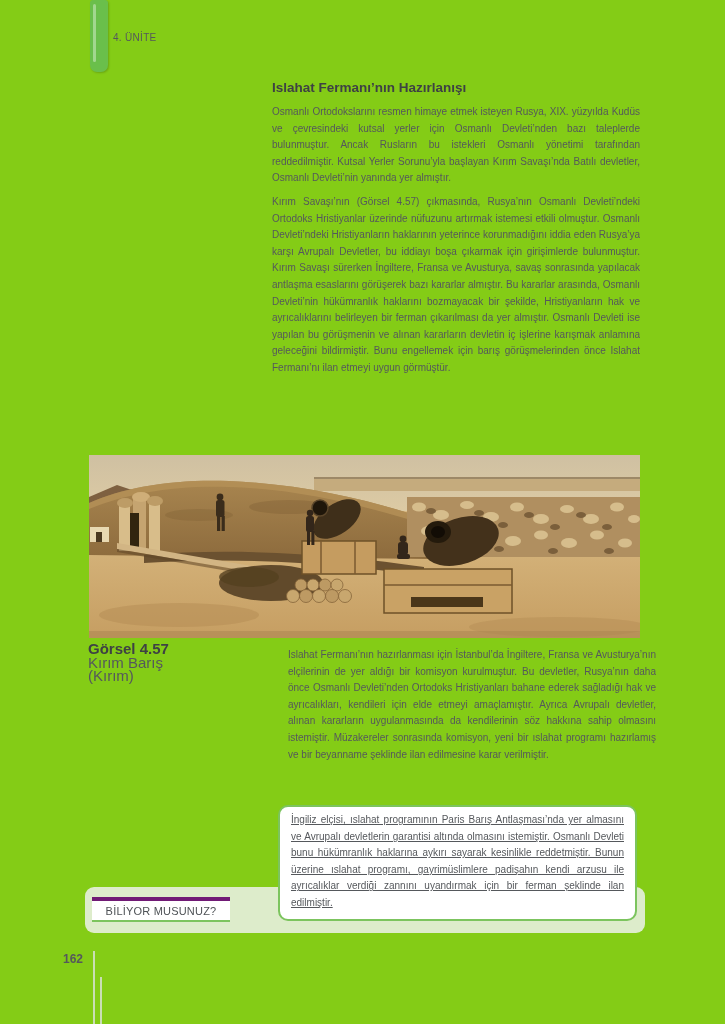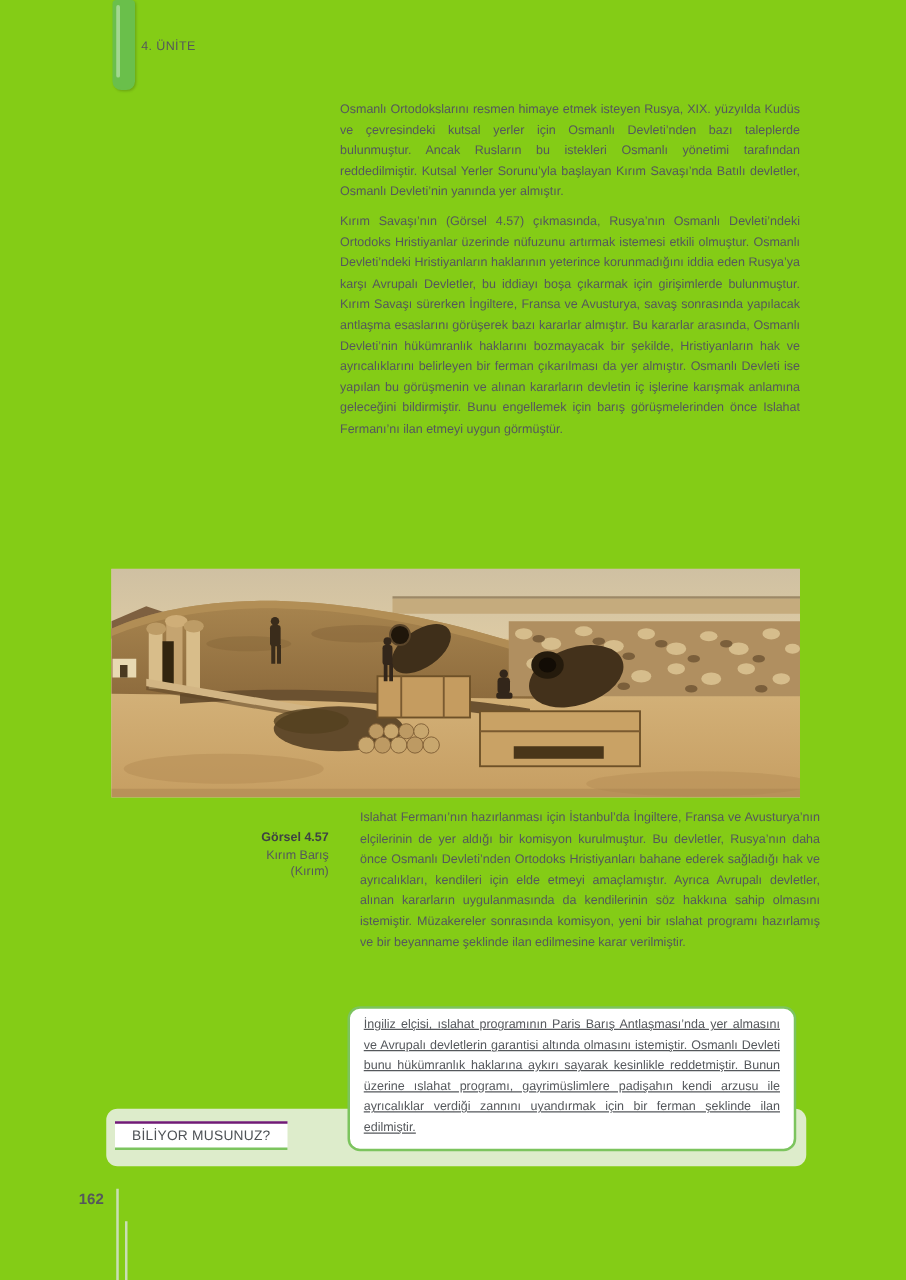--- a/index.html
+++ b/index.html
@@ -41,42 +41,42 @@
     position:absolute;left:288px;top:647px;width:368px;height:152px;overflow:hidden;
   }
   
   .photo{
     position:absolute;left:89px;top:455px;width:551px;height:183px;
     overflow:hidden;background:#d8c59d;
   }
   .photo svg{display:block;width:100%;height:100%;}
   
   .caption{
-    position:absolute;left:88px;top:664px;width:175px;
-    font-size:10px;line-height:13.5px;color:#55585c;text-align:right;
+    position:absolute;left:88px;top:642px;width:175px;
+    font-size:15px;line-height:13.5px;color:#55585c;
   }
   .caption .cap-title{font-weight:bold;color:#3e4144;}
   
   .know-band{
     position:absolute;left:85px;top:887px;width:560px;height:46px;
     background:#ddeccb;border-radius:9px;
   }
   
   .know-box{
     position:absolute;left:278px;top:805px;width:333px;
     background:#ffffff;border:2px solid #7cc45e;border-radius:10px;
     padding:5px 11px 7px 11px;
     text-decoration:underline;
   }
   .know-box .para{margin:0;}
   
   .know-label{
     position:absolute;left:92px;top:897px;width:138px;
     background:#ffffff;
-    border-top:2px solid #701a75;border-bottom:2px solid #7cc45e;
+    border-top:4px solid #701a75;border-bottom:2px solid #7cc45e;
     text-align:center;padding:4px 0 3px 0;
     font-size:11px;color:#4e5256;letter-spacing:.2px;
   }
   
   .page-number{
     position:absolute;left:63px;top:952px;
     font-size:12px;color:#55585c;font-weight:bold;
   }
   .rule-a{position:absolute;left:93px;top:951px;width:2px;height:73px;background:#cadeb5;}
   .rule-b{position:absolute;left:100px;top:977px;width:2px;height:47px;background:#cadeb5;}
@@ -85,20 +85,21 @@
 <body>
 
 <div class="page">
 
   <div class="unit-tab">
     <div class="hl"></div>
   </div>
   <div class="unit-label">4. ÜNİTE</div>
 
   <div class="flow-top">
+    <h1 class="heading">Islahat Fermanı’nın Hazırlanışı</h1>
     <p class="para">Osmanlı Ortodokslarını resmen himaye etmek isteyen Rusya, XIX. yüzyılda Kudüs ve çevresindeki kutsal yerler için Osmanlı Devleti’nden bazı taleplerde bulunmuştur. Ancak Rusların bu istekleri Osmanlı yönetimi tarafından reddedilmiştir. Kutsal Yerler Sorunu’yla başlayan Kırım Savaşı’nda Batılı devletler, Osmanlı Devleti’nin yanında yer almıştır.</p>
     <p class="para">Kırım Savaşı’nın (Görsel 4.57) çıkmasında, Rusya’nın Osmanlı Devleti’ndeki Ortodoks Hristiyanlar üzerinde nüfuzunu artırmak istemesi etkili olmuştur. Osmanlı Devleti’ndeki Hristiyanların haklarının yeterince korunmadığını iddia eden Rusya’ya karşı Avrupalı Devletler, bu iddiayı boşa çıkarmak için girişimlerde bulunmuştur. Kırım Savaşı sürerken İngiltere, Fransa ve Avusturya, savaş sonrasında yapılacak antlaşma esaslarını görüşerek bazı kararlar almıştır. Bu kararlar arasında, Osmanlı Devleti’nin hükümranlık haklarını bozmayacak bir şekilde, Hristiyanların hak ve ayrıcalıklarını belirleyen bir ferman çıkarılması da yer almıştır. Osmanlı Devleti ise yapılan bu görüşmenin ve alınan kararların devletin iç işlerine karışmak anlamına geleceğini bildirmiştir. Bunu engellemek için barış görüşmelerinden önce Islahat Fermanı’nı ilan etmeyi uygun görmüştür.</p>
   </div>
 
   <div class="photo">
     <svg viewBox="0 0 551 183" preserveAspectRatio="none">
       <defs>
         <linearGradient id="sky" x1="0" y1="0" x2="0" y2="1">
           <stop offset="0" stop-color="#cfc0a2"></stop>
             <stop offset="1" stop-color="#e0cda4"></stop>

